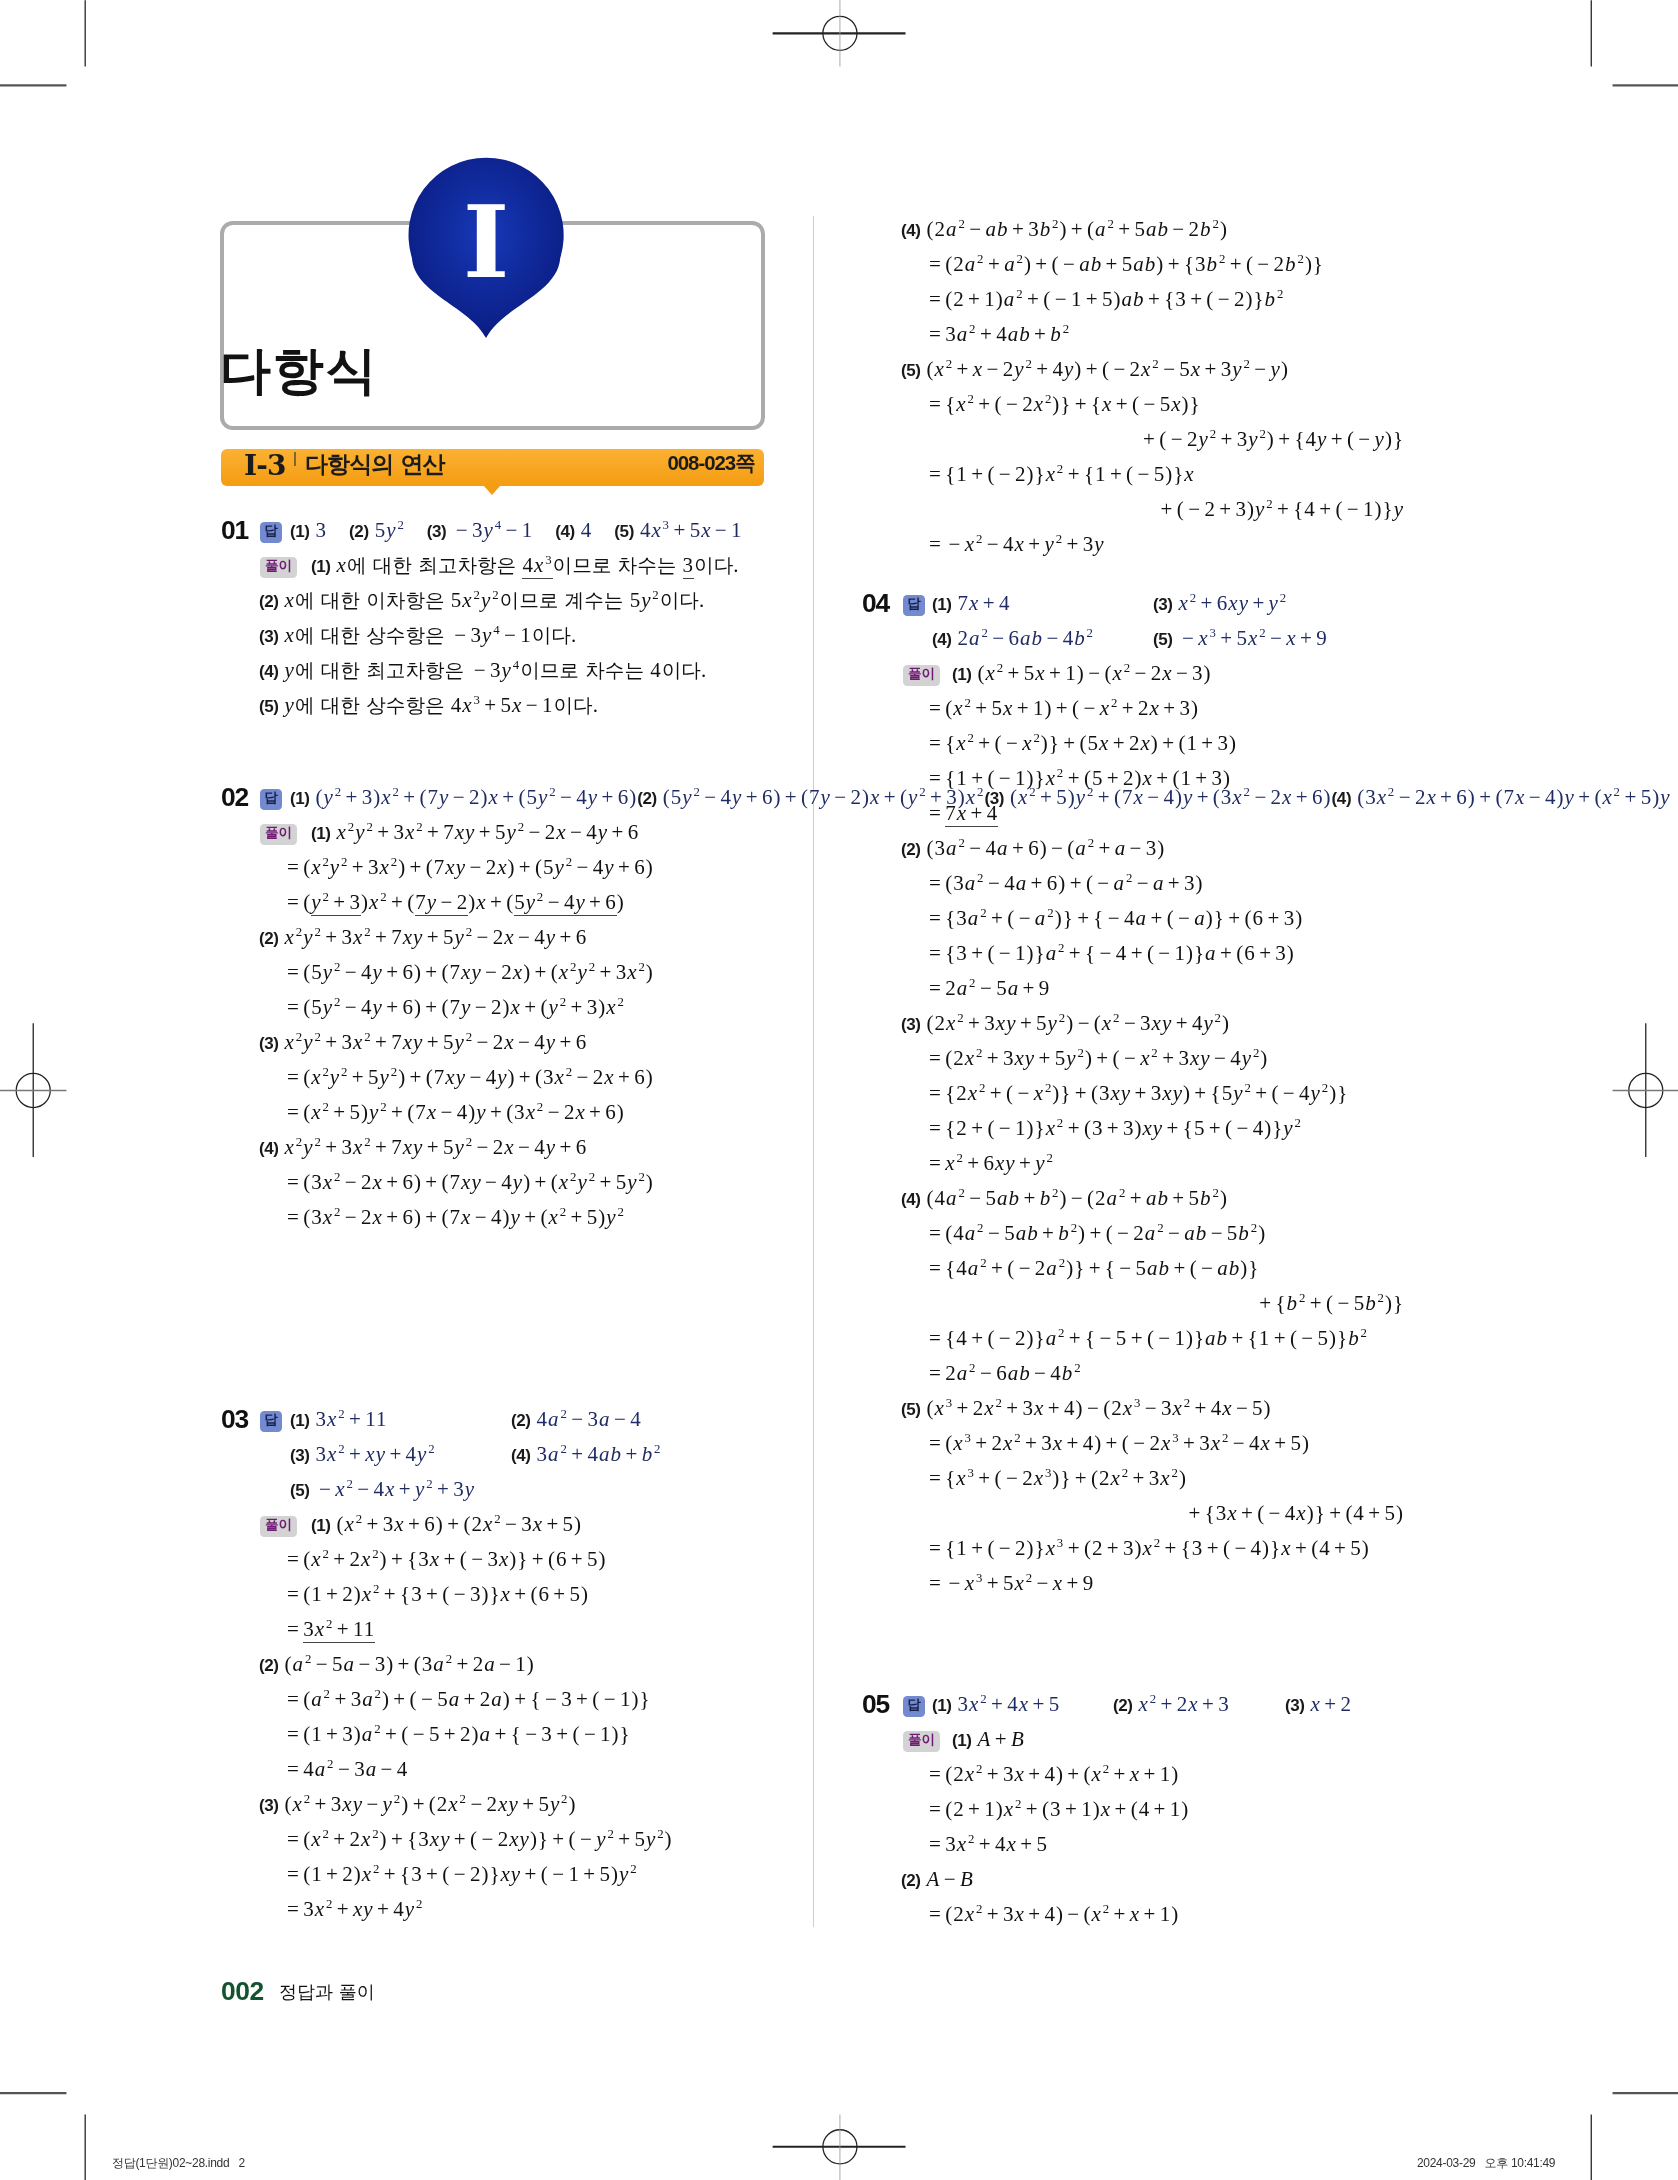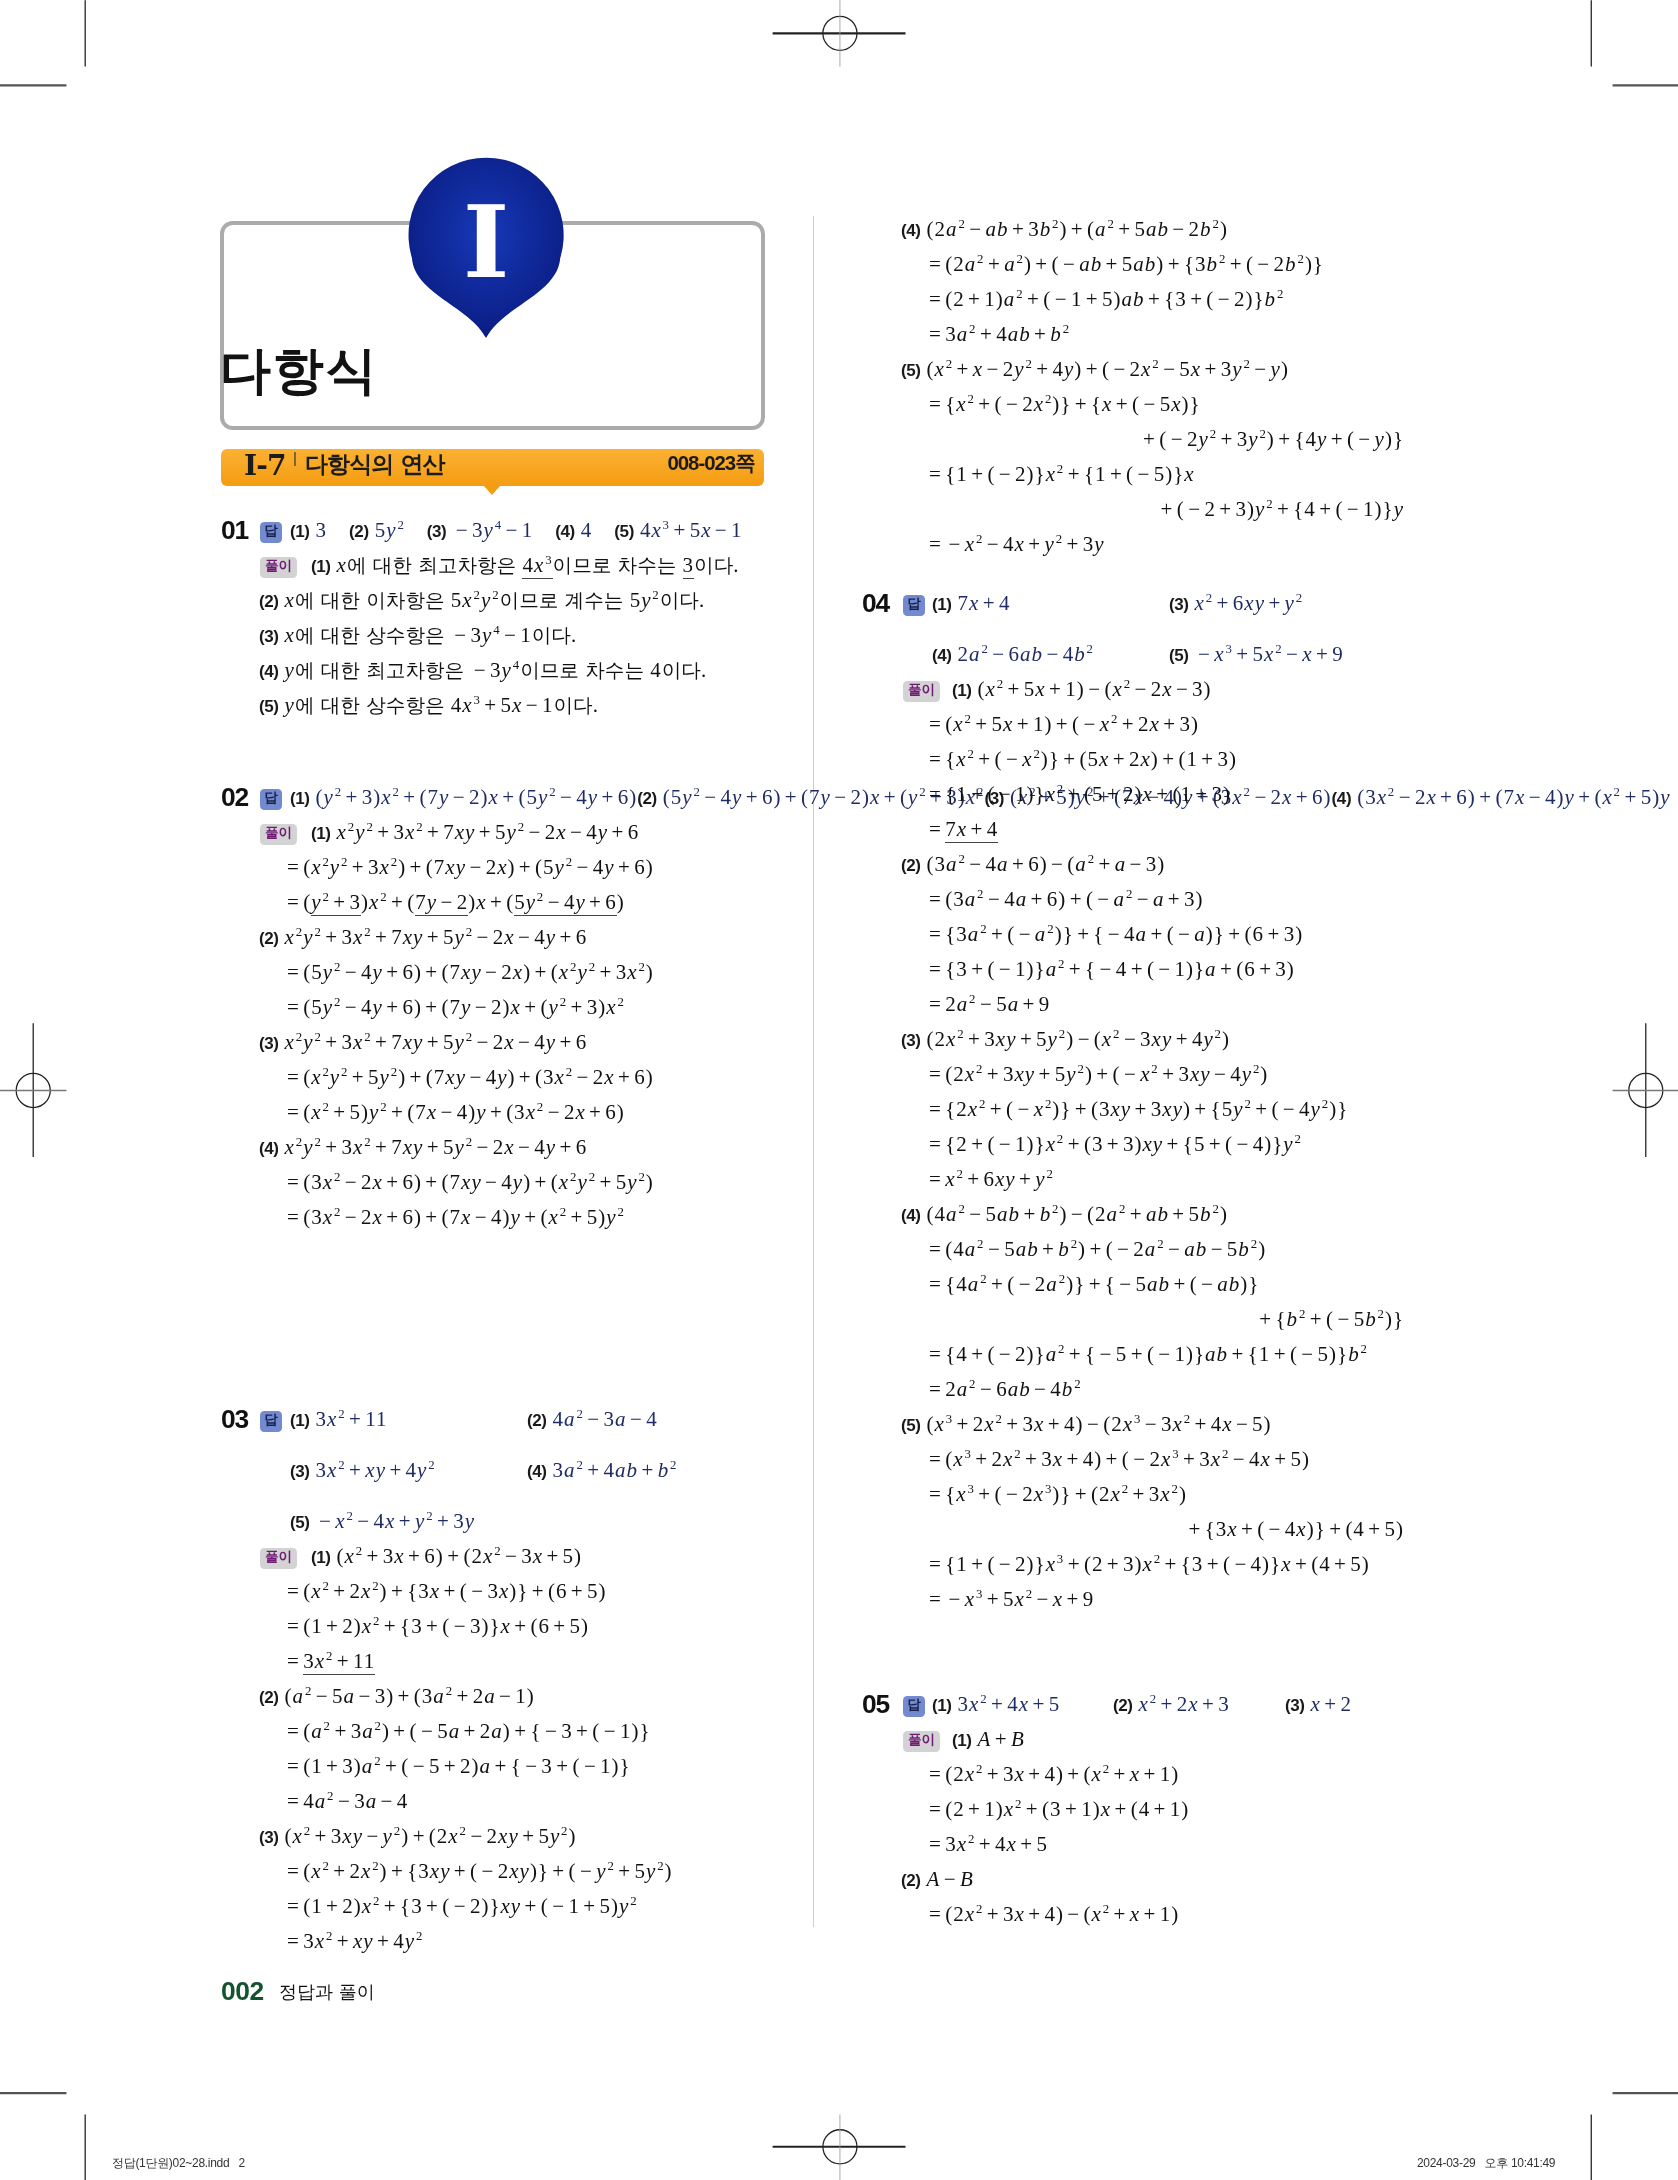--- a/index.html
+++ b/index.html
@@ -29,21 +29,21 @@
   .col-right .block:nth-child(1){top:214px;}
   .col-right .block:nth-child(2){top:588px;}
   .col-right .block:nth-child(3){top:1689px;}
   .num{position:absolute;left:var(--num);top:0;height:35px;line-height:37px;font:bold 26.4px "Liberation Sans",sans-serif;letter-spacing:-1.3px;color:#111;}
   .badge{position:absolute;left:var(--badge);top:6.8px;height:21px;line-height:21px;border-radius:4.3px;text-align:center;font:bold 13.6px "DejaVu Sans",sans-serif;}
   .ans-badge{width:22px;background:#7389d0;color:#17204a;}
   .sol-badge{width:37px;background:#d3d3d3;color:#701a75;}
   .ans-area{position:relative;padding-left:var(--ans);}
   .ans-grid{white-space:nowrap;}
   .inline .ans-grid{display:flex;gap:22px;}
-  .grid2 .ans-grid{display:grid;grid-template-columns:221px auto;gap:16px;}
+  .grid2 .ans-grid{display:grid;grid-template-columns:221px auto;}
   .grid3 .ans-grid{display:grid;grid-template-columns:181px 172px auto;}
   .ans-item{height:35px;line-height:35px;white-space:nowrap;}
   .line{position:relative;height:35px;line-height:35px;white-space:nowrap;}
   .line.first{padding-left:var(--sol);}
   .line.sub{padding-left:var(--sub);}
   .line.eq{padding-left:calc(var(--eq) - 3.4px);}
   .line.cont{width:var(--right);text-align:right;}
   .lbl{font:bold 17px "Liberation Sans",sans-serif;color:#1a1a1a;margin-right:6px;letter-spacing:-0.4px;}
   .math{font:21px "Liberation Serif",serif;letter-spacing:1px;color:#111;}
   .math.ans{color:#1f2b63;}
@@ -109,21 +109,21 @@
       <stop offset="0" stop-color="#1739b8"></stop>
       <stop offset="1" stop-color="#0a1c82"></stop>
     </radialGradient>
   </defs>
   <path d="M484,303 A91,91 0 1 1 658,303 C655,345 590,360 571,397 C552,360 487,345 484,303 Z" fill="url(#pinGrad)"></path>
   <text x="571" y="325" text-anchor="middle" fill="#ffffff" font-family="DejaVu Serif, serif" font-weight="bold" font-size="116">I</text>
 </svg>
 <div class="chapter-title">다항식</div>
 
 <div class="banner">
-  <span class="banner-code">I-7</span>
+  <span class="banner-code">I-3</span>
   <span class="banner-sep">|</span>
   <span class="banner-title">다항식의 연산</span>
   <span class="banner-pages">008-023쪽</span>
 </div>
 <div class="banner-pointer"></div>
 
 <div class="divider"></div>
 
 <div class="col col-left">
     <div class="block">

